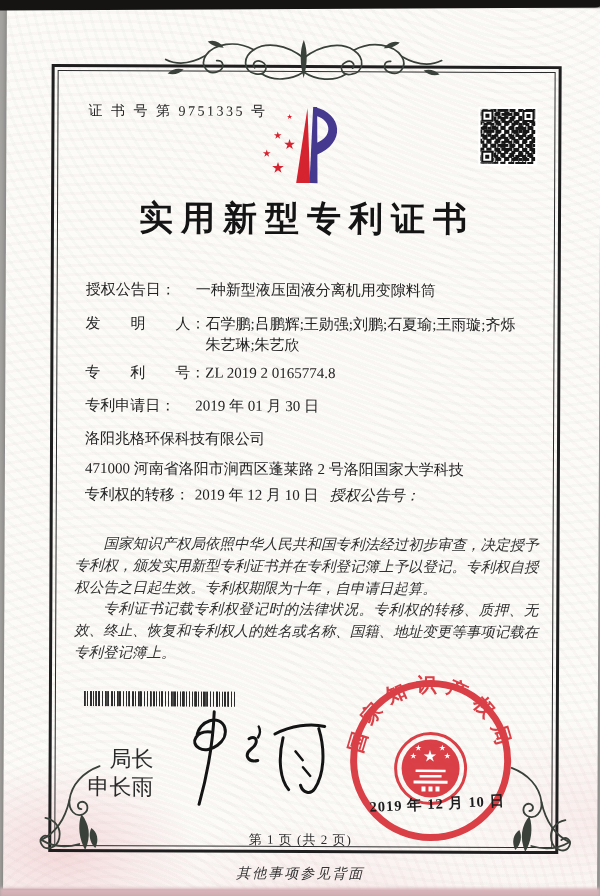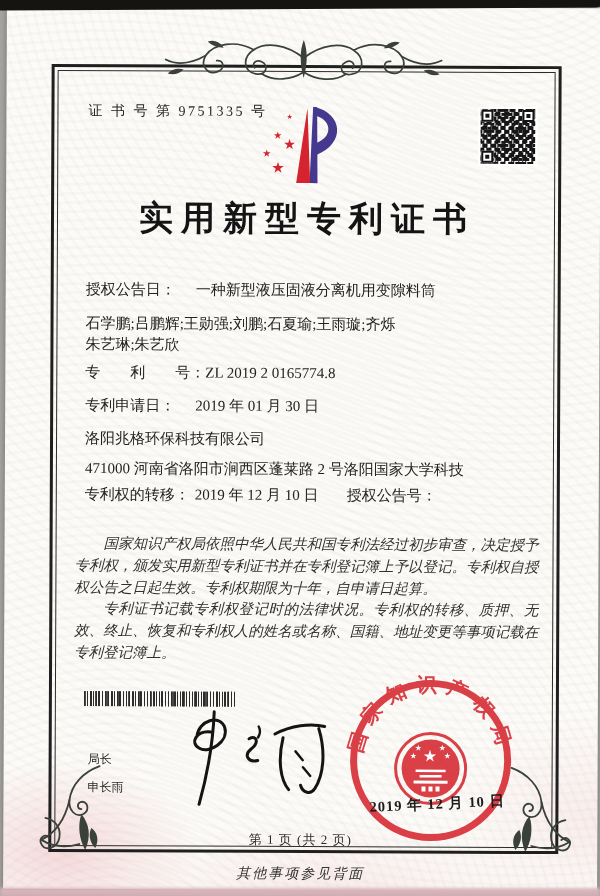--- a/index.html
+++ b/index.html
@@ -41,32 +41,32 @@
   .qf::after{content:"";position:absolute;inset:2px;background:#141414;}
   .qf.tl{left:1px;top:1px}.qf.tr{right:1px;top:1px}.qf.bl{left:1px;bottom:1px}
 
   .title{position:absolute;left:0;right:0;top:189px;text-align:center;font-size:34px;font-weight:600;color:#141414;letter-spacing:8px;padding-left:8px;}
 
   .fields{position:absolute;left:80px;top:273px;width:452px;font-size:15px;color:#232323;line-height:21px;}
   .frow{display:flex;align-items:flex-start;}
   .flabel{flex:0 0 110px;white-space:pre;}
   .fval{flex:1;}
   .mb14{margin-bottom:13px}.mb12{margin-bottom:12px}.mb9{margin-bottom:9px}.mb7{margin-bottom:7px}.mb5{margin-bottom:5px}
-  .pair2{margin-left:24px;display:flex;}
+  .pair2{margin-left:7px;display:flex;font-style:italic;}
   .pair2 .flabel{flex:0 0 96px;}
 
   .paras{position:absolute;left:70px;top:527px;width:464px;font-size:14.5px;line-height:21.8px;color:#303030;font-style:italic;text-align:justify;}
   .paras p{margin:0;text-indent:2em;}
 
   .barcode{position:absolute;left:80px;top:685px;width:152px;height:15px;background-image:
     repeating-linear-gradient(90deg,#2c2c2c 0 1.5px,transparent 1.5px 3px),
     repeating-linear-gradient(90deg,#2c2c2c 0 1px,transparent 1px 7px),
     repeating-linear-gradient(90deg,rgba(44,44,44,.85) 0 2px,transparent 2px 11px);}
 
-  .director{position:absolute;left:84px;top:739px;font-size:12px;color:#2a2a2a;line-height:28px;}
+  .director{position:absolute;left:84px;top:739px;font-size:22px;color:#2a2a2a;line-height:28px;text-align:right;}
   .sig{position:absolute;left:160px;top:698px;transform:rotate(-2deg);}
 
   .seal{position:absolute;left:342px;top:666px;}
   .seal-date{position:absolute;left:366px;top:787px;font-size:14.5px;font-weight:600;color:#1c1c1c;transform:rotate(-3deg);letter-spacing:1px;white-space:nowrap;}
 
   .page-no{position:absolute;left:0;right:0;top:824px;text-align:center;font-size:13px;color:#2b2b2b;letter-spacing:1px;}
   .back-note{position:absolute;left:0;right:0;top:858px;text-align:center;font-size:14px;font-style:italic;color:#333;letter-spacing:2px;}
 </style>
 </head>
 <body>
@@ -136,20 +136,21 @@
   </div>
 
   <div class="title">实用新型专利证书</div>
 
   <div class="fields">
     <div class="frow mb14">
       <span class="flabel">授权公告日：</span>
       <span class="fval">一种新型液压固液分离机用变隙料筒</span>
     </div>
     <div class="frow mb7">
+      <span class="flabel">发　　明　　人：</span>
       <span class="fval">
         <span>石学鹏;吕鹏辉;王勋强;刘鹏;石夏瑜;王雨璇;齐烁</span><br>
         <span>朱艺琳;朱艺欣</span>
       </span>
     </div>
     <div class="frow mb12">
       <span class="flabel">专　　利　　号：</span>
       <span class="fval">ZL 2019 2 0165774.8</span>
     </div>
     <div class="frow mb12">

